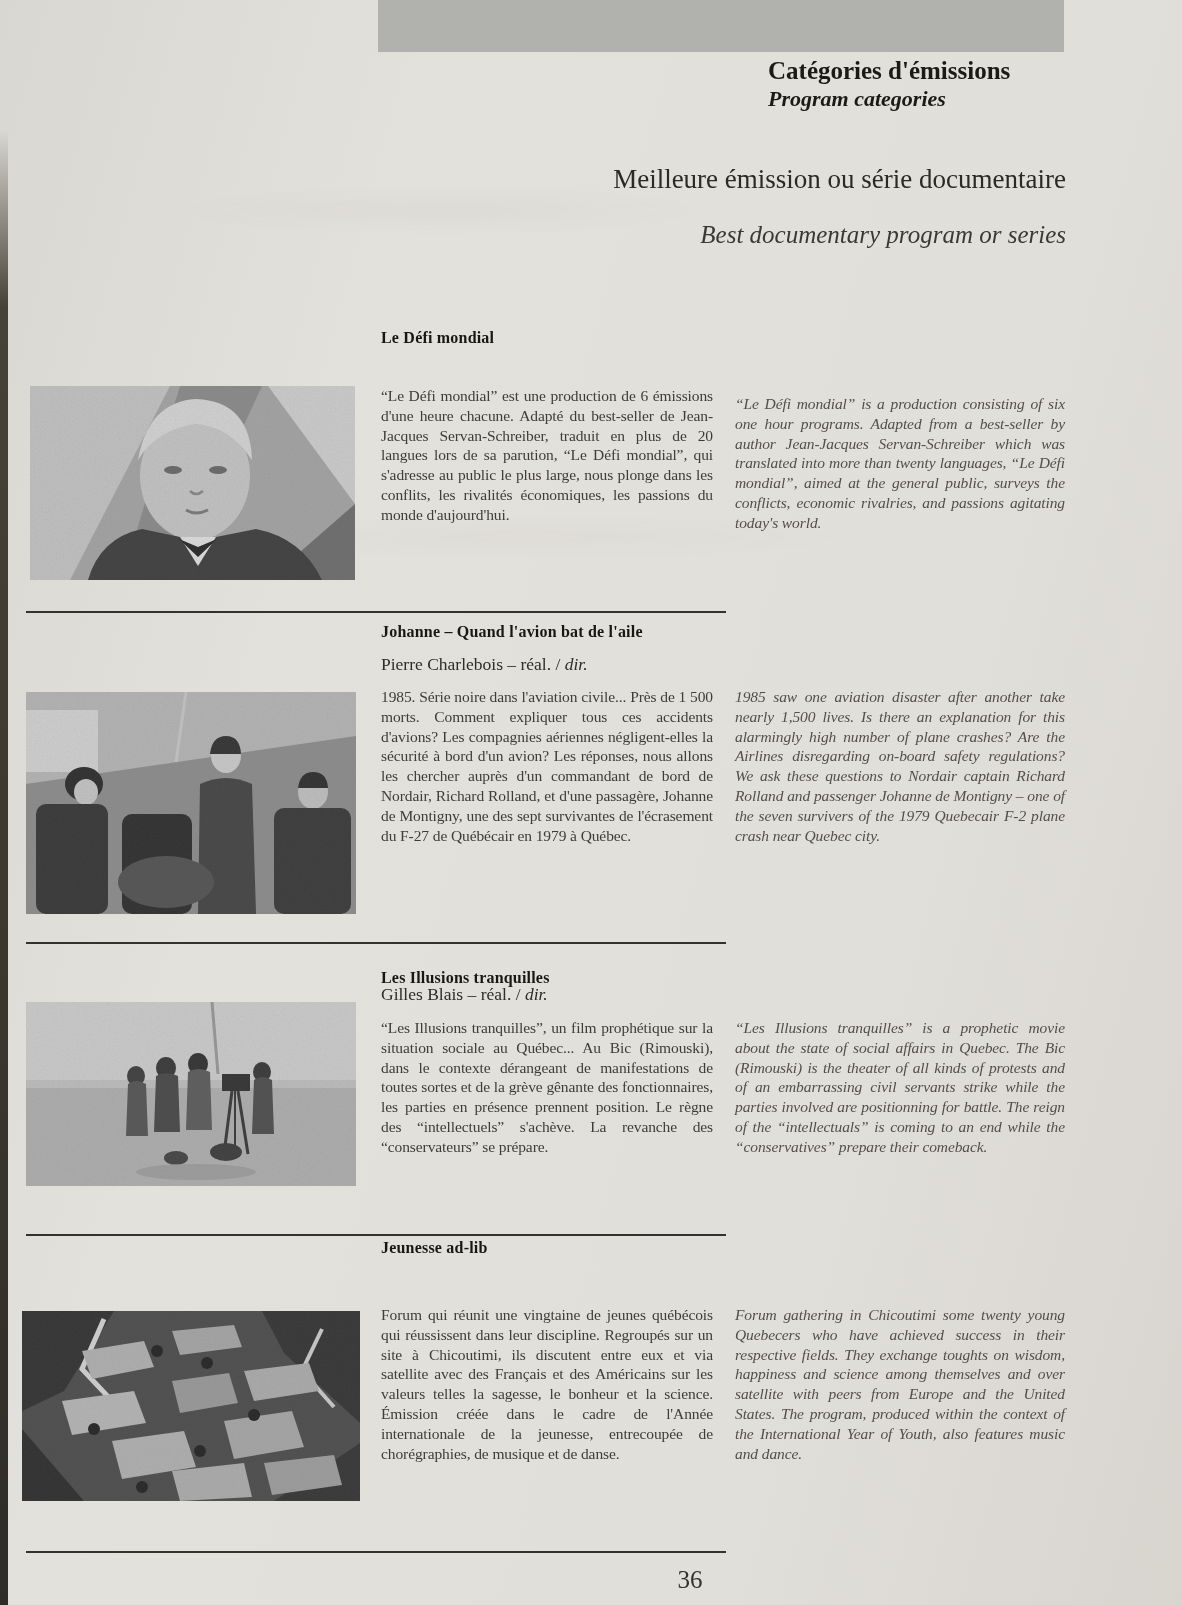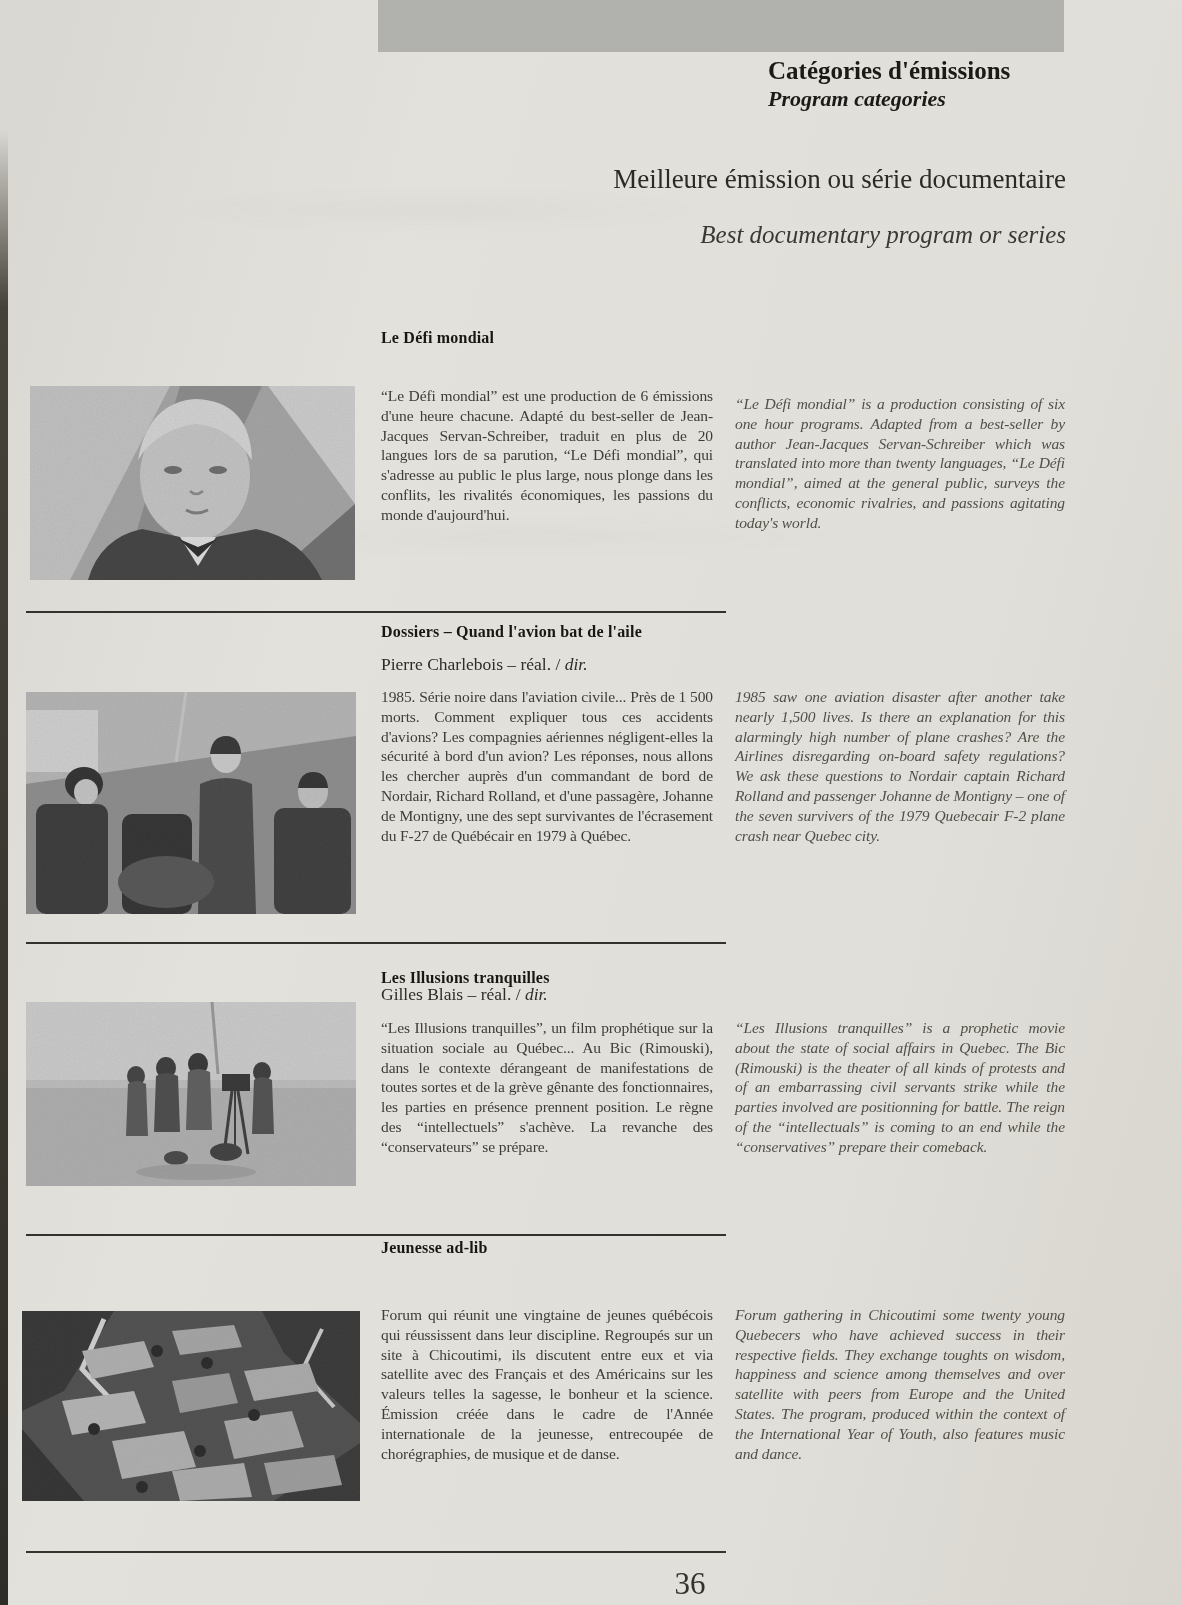--- a/index.html
+++ b/index.html
@@ -33,21 +33,21 @@
   .ecredit em { font-style:italic; }
 
   .col { position:absolute; width:332px; text-align:justify; font-size:15.5px;
          line-height:1.28; letter-spacing:-0.1px; color:#3e3c36; }
   .col.en { left:735px; width:330px; font-style:italic; color:#514f48; }
   .col.fr { left:381px; }
 
   .rule { position:absolute; left:26px; width:700px; height:2px; background:#33322d; }
 
   .pagenum { position:absolute; left:640px; top:1566px; width:100px; text-align:center;
-             font-size:31px; color:#33322d; }
+             font-size:25px; color:#33322d; }
 
   svg.photo { position:absolute; filter:grayscale(1) contrast(.95) brightness(1.01); }
 </style>
 </head>
 <body>
 
 <div class="page">
 
   <div class="left-edge"></div>
   <div class="top-bar"></div>
@@ -102,21 +102,21 @@
     <rect x="96" y="122" width="70" height="100" rx="10" fill="#2e2b27"></rect>
     <ellipse cx="200" cy="64" rx="15" ry="17" fill="#cfccc3"></ellipse>
     <path d="M184,62 Q186,44 200,44 Q214,44 215,62 Z" fill="#332f2a"></path>
     <path d="M172,222 L174,92 Q200,80 226,92 L230,222 Z" fill="#454239"></path>
     <ellipse cx="287" cy="100" rx="15" ry="17" fill="#c4c1b8"></ellipse>
     <path d="M272,96 Q274,80 287,80 Q301,80 302,96 Z" fill="#2e2b26"></path>
     <rect x="248" y="116" width="77" height="106" rx="10" fill="#3a3732"></rect>
     <ellipse cx="140" cy="190" rx="48" ry="26" fill="#54514a"></ellipse>
     <rect width="330" height="222" filter="url(#grain)" opacity="0.5"></rect>
   </svg>
-  <h2 class="etitle" style="top:623px;">Dossiers – Quand l'avion bat de l'aile</h2>
+  <h2 class="etitle" style="top:623px;">Johanne – Quand l'avion bat de l'aile</h2>
   <div class="ecredit" style="top:654px;"><span>Pierre Charlebois – réal. / </span><em>dir.</em></div>
   <div class="col fr" style="top:687px;">1985. Série noire dans l'aviation civile... Près de 1 500 morts. Comment expliquer tous ces accidents d'avions? Les compagnies aériennes négligent-elles la sécurité à bord d'un avion? Les réponses, nous allons les chercher auprès d'un commandant de bord de Nordair, Richard Rolland, et d'une passagère, Johanne de Montigny, une des sept survivantes de l'écrasement du F-27 de Québécair en 1979 à Québec.</div>
   <div class="col en" style="top:687px;">1985 saw one aviation disaster after another take nearly 1,500 lives. Is there an explanation for this alarmingly high number of plane crashes? Are the Airlines disregarding on-board safety regulations? We ask these questions to Nordair captain Richard Rolland and passenger Johanne de Montigny – one of the seven survivers of the 1979 Quebecair F-2 plane crash near Quebec city.</div>
 
   <div class="rule" style="top:942px;"></div>
 
   <svg class="photo" style="left:26px; top:1002px;" width="330" height="184" viewBox="0 0 330 184" preserveAspectRatio="none">
     <rect width="330" height="184" fill="#d1cec6"></rect>
     <rect y="82" width="330" height="102" fill="#b2afa6"></rect>
     <rect y="78" width="330" height="8" fill="#c2bfb6"></rect>

